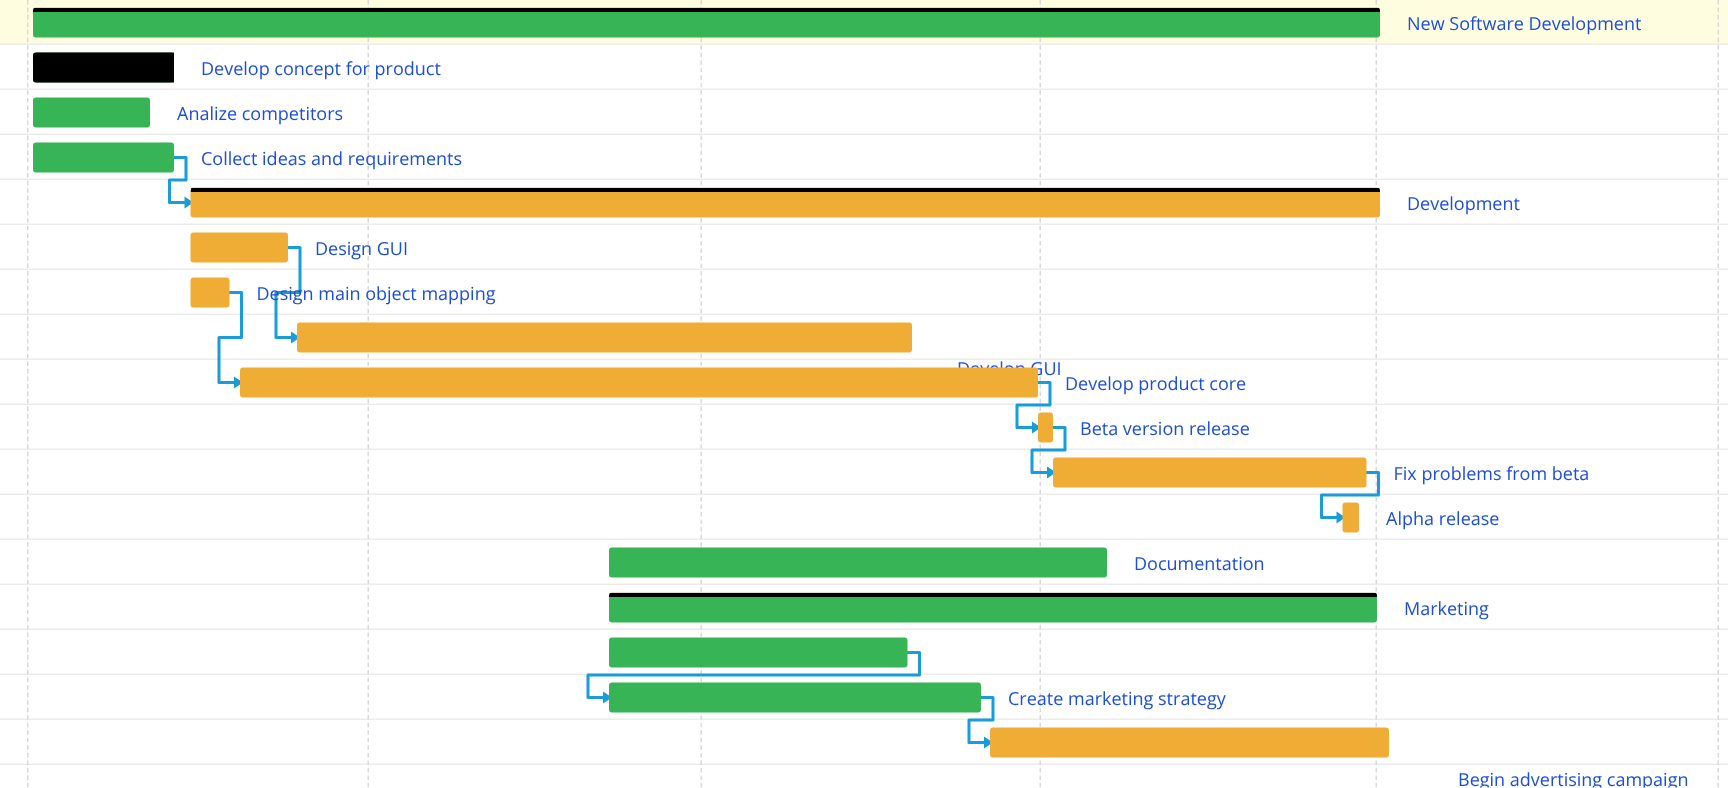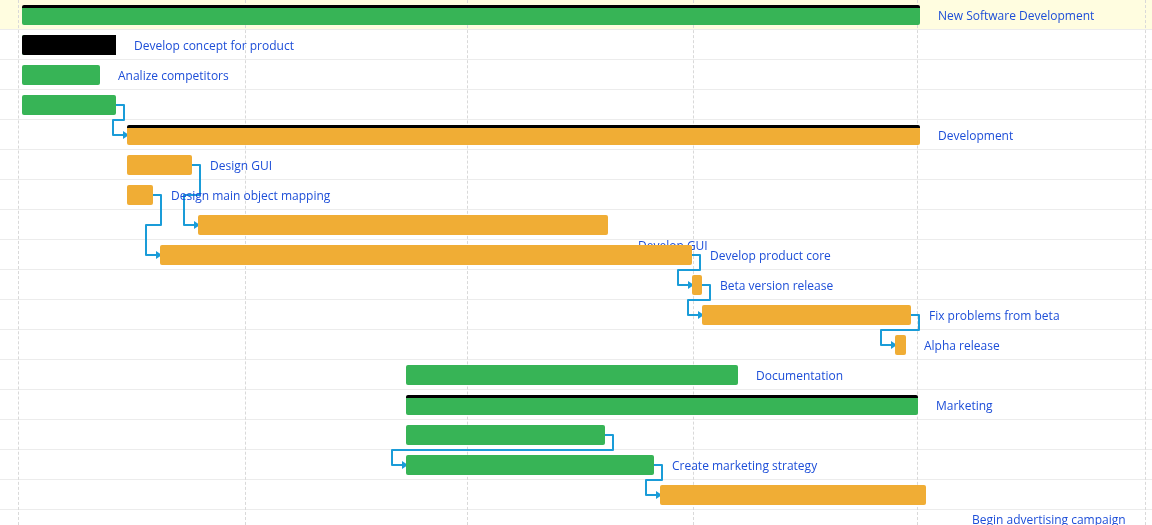--- a/index.html
+++ b/index.html
@@ -154,20 +154,21 @@
     </svg>
     <div class="bar parent-green" style="left: 22px; top: 5px; width: 898px;"></div>
     <div class="label" style="left: 938px; top: 8px;">New Software Development</div>
     <div class="bar green" style="left: 22px; top: 35px; width: 94px;">
       <div class="progress" style="width: 100%;"></div>
     </div>
     <div class="label" style="left: 134px; top: 38px;">Develop concept for product</div>
     <div class="bar green" style="left: 22px; top: 65px; width: 78px;"></div>
     <div class="label" style="left: 118px; top: 68px;">Analize competitors</div>
     <div class="bar green" style="left: 22px; top: 95px; width: 94px;"></div>
+    <div class="label" style="left: 134px; top: 98px;">Collect ideas and requirements</div>
     <div class="bar parent-orange" style="left: 127px; top: 125px; width: 793px;"></div>
     <div class="label" style="left: 938px; top: 128px;">Development</div>
     <div class="bar orange" style="left: 127px; top: 155px; width: 65px;"></div>
     <div class="label" style="left: 210px; top: 158px;">Design GUI</div>
     <div class="bar orange" style="left: 127px; top: 185px; width: 26px;"></div>
     <div class="label" style="left: 171px; top: 188px;">Design main object mapping</div>
     <div class="bar orange" style="left: 198px; top: 215px; width: 410px;"></div>
     <div class="label" style="left: 638px; top: 218px; margin-top: 20px;">Develop GUI</div>
     <div class="bar orange" style="left: 160px; top: 245px; width: 532px;"></div>
     <div class="label" style="left: 710px; top: 248px;">Develop product core</div>

